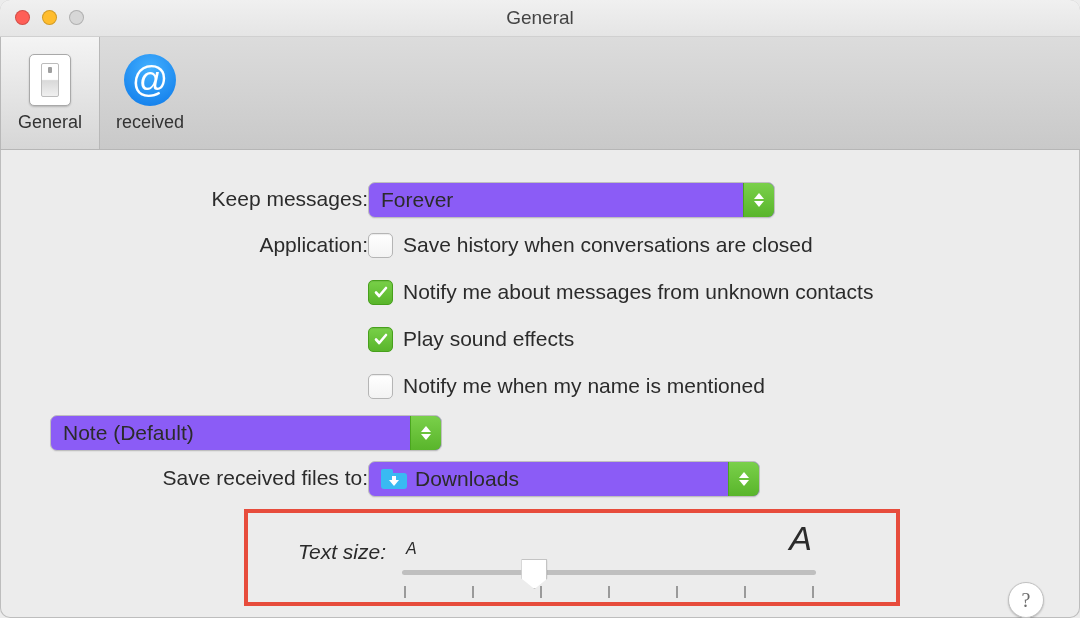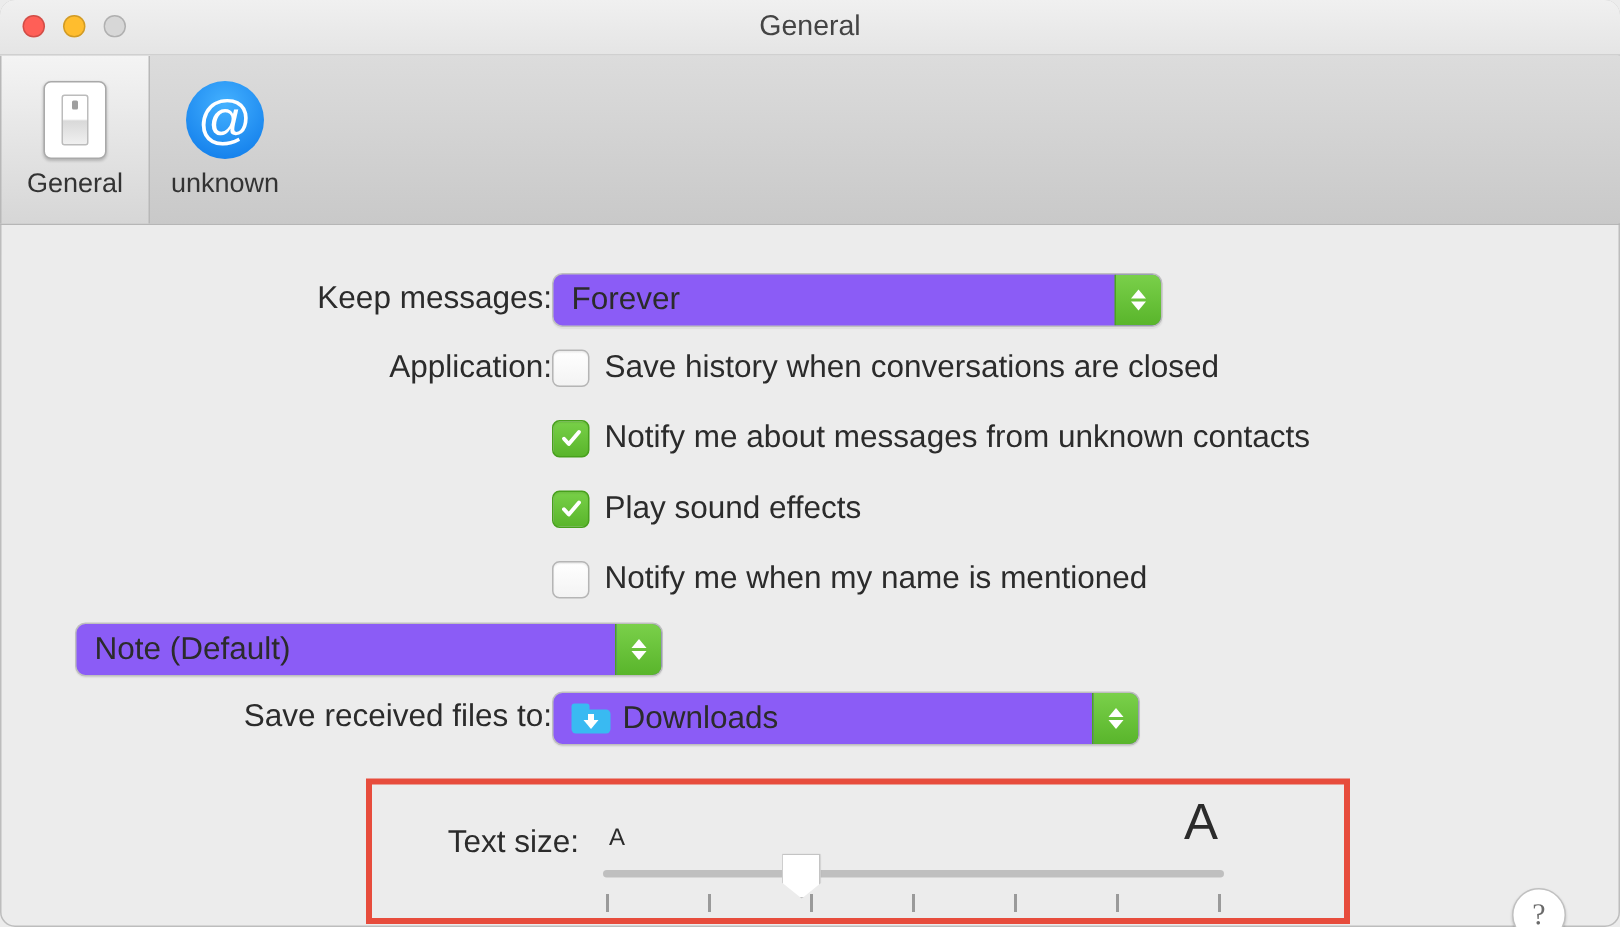--- a/index.html
+++ b/index.html
@@ -102,21 +102,21 @@
           <div class="switch-icon"></div>
         </div>
       <span>General</span>
     </div>
     <div class="tab imessage">
       <div class="icon-wrap">
           <div class="at-icon">
             <span>@</span>
           </div>
         </div>
-      <span>unknown</span>
+      <span>received</span>
     </div>
   </div>
 
   <div class="content">
 
     <div class="row">
       <div class="label">Keep messages:</div>
       <div class="field">
         <div class="select" style="width:405px">
           <div class="sel-text">Forever</div>
@@ -183,21 +183,21 @@
             <span>Downloads</span>
           </div>
           <div class="arrows">
               <span class="up"></span>
               <span class="dn"></span>
             </div>
         </div>
       </div>
     </div>
 
-    <div class="row" style="margin-top:22px;">
+    <div class="row" style="margin-top:12px;font-style:italic;">
       <div style="width:194px"></div>
       <div class="textsize-wrap">
         <div class="textsize-row">
           <div class="ts-label">Text size:</div>
           <div class="ts-field">
             <div class="scale">
               <span class="small">A</span>
               <span class="large">A</span>
             </div>
             <div class="slider">

